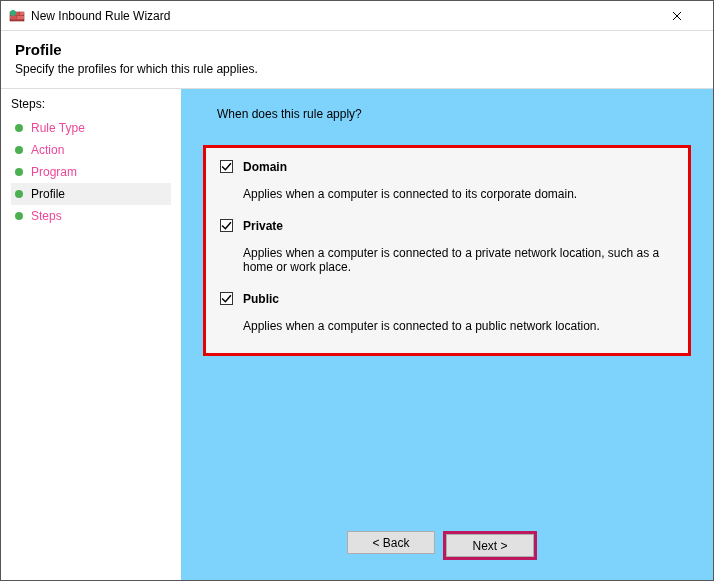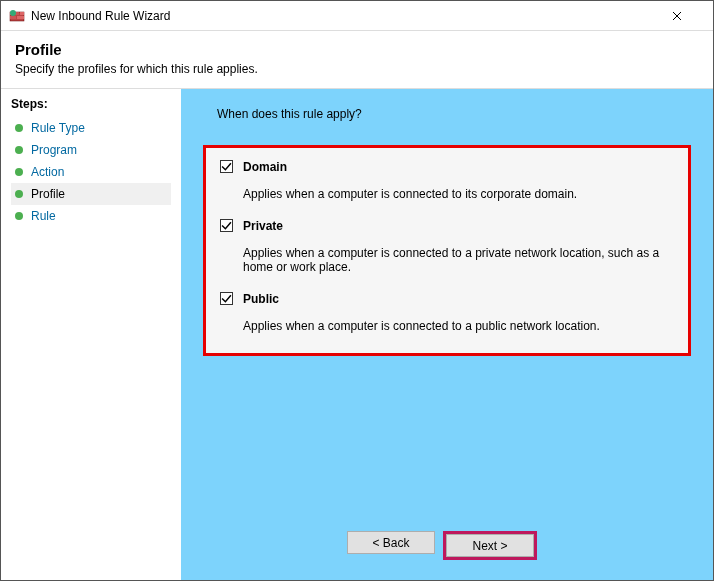--- a/index.html
+++ b/index.html
@@ -7,22 +7,22 @@
   .window { width: 714px; height: 581px; border: 1px solid #555; position: relative; background: #fff; display: flex; flex-direction: column; }
   .titlebar { height: 30px; display: flex; align-items: center; padding: 0 14px 0 8px; border-bottom: 1px solid #ddd; }
   .titlebar .icon { width: 16px; height: 16px; margin-right: 6px; display:inline-flex; align-items:center; justify-content:center; }
   .titlebar .title { font-size: 12px; }
   .titlebar .close { margin-left: auto; width: 45px; height: 30px; display: flex; align-items: center; justify-content: center; font-size: 16px; font-family: Arial; cursor: default; }
   .header { padding: 10px 14px 12px 14px; }
   .header h1 { margin: 0 0 4px 0; font-size: 15px; font-weight: bold; }
   .header .sub { font-size: 12px; color: #000; }
   .body { flex: 1; display: flex; border-top: 1px solid #ddd; min-height:0; }
   .sidebar { width: 180px; padding: 8px 10px; background: #fff; }
-  .sidebar .steps-title { font-weight: bold; font-size: 12px; margin-bottom: 6px; }
-  .step { display: flex; align-items: center; padding: 4px 4px; font-size: 12px; color: #0369a1; cursor: default; border-radius:0; }
+  .sidebar .steps-title { font-weight: normal; font-size: 12px; margin-bottom: 6px; }
+  .step { display: flex; align-items: center; padding: 4px 4px; font-size: 12px; color: #ec4899; cursor: default; border-radius:0; }
   .step.active { background: #f0f0f0; color: #000; }
   .step .bullet { width: 8px; height: 8px; border-radius: 50%; background: #4caf50; margin-right: 8px; flex-shrink:0; }
   .main { flex: 1; background: #7dd3fc; padding: 18px 22px 0 22px; display:flex; flex-direction:column; }
   .main .question { font-size: 12px; margin-bottom: 24px; margin-left: 14px; }
   .profiles-box { border: 3px solid #e60000; padding: 12px 14px 20px 14px; background: #f6f6f6; }
   .profile-item { margin-bottom: 18px; }
   .profile-item:last-child { margin-bottom: 0; }
   .profile-head { display: flex; align-items: flex-start; }
   .chk { width: 13px; height: 13px; border: 1px solid #333; display: inline-flex; align-items: center; justify-content: center; margin-right: 10px; background:#fff; font-size:10px; line-height:1; flex-shrink:0;}
   .chk svg { width: 11px; height: 11px; }
@@ -64,33 +64,33 @@
 
   <div class="body">
     <div class="sidebar">
       <div class="steps-title">Steps:</div>
       <div class="step">
           <span class="bullet"></span>
           <span>Rule Type</span>
         </div>
       <div class="step">
           <span class="bullet"></span>
-          <span>Program</span>
+          <span>Action</span>
         </div>
       <div class="step">
           <span class="bullet"></span>
-          <span>Action</span>
+          <span>Program</span>
         </div>
       <div class="step active">
           <span class="bullet"></span>
           <span>Profile</span>
         </div>
       <div class="step">
           <span class="bullet"></span>
-          <span>Rule</span>
+          <span>Steps</span>
         </div>
     </div>
 
     <div class="main">
       <div class="question">When does this rule apply?</div>
 
       <div class="profiles-box">
         <div class="profile-item">
           <div class="profile-head">
             <span class="chk">

